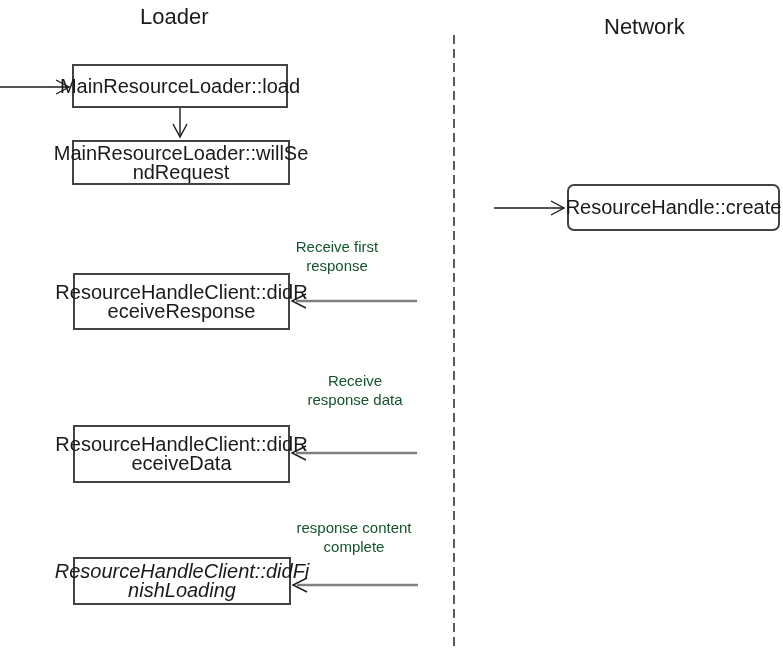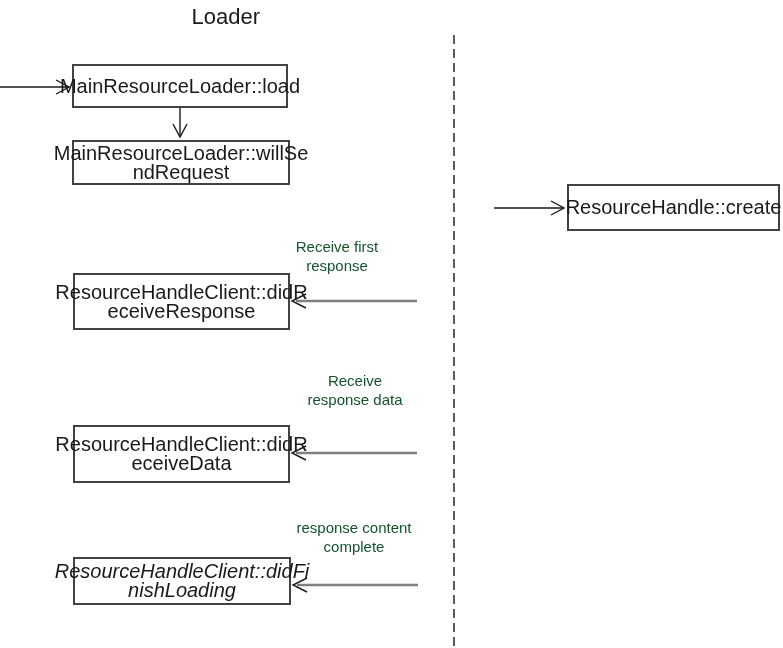--- a/index.html
+++ b/index.html
@@ -10,21 +10,21 @@
   }
   #canvas {
     position: relative;
     width: 783px;
     height: 648px;
     background: #ffffff;
     overflow: hidden;
   }
   .col-title {
     position: absolute;
-    text-align: right;
+    text-align: left;
     font-size: 22px;
     color: #1a1a1a;
     white-space: nowrap;
   }
   .node {
     position: absolute;
     box-sizing: border-box;
     border: 2px solid #424242;
     background: #ffffff;
     display: flex;
@@ -53,20 +53,21 @@
     top: 0;
     pointer-events: none;
   }
 </style>
 </head>
 <body>
 
 <div id="canvas">
 
   <div class="col-title" style="left:140px; top:4px; width:120px;">Loader</div>
+  <div class="col-title" style="left:604px; top:14px; width:120px;">Network</div>
 
   <svg id="arrow-layer" width="783" height="648" viewBox="0 0 783 648">
 
     <line x1="454" y1="35" x2="454" y2="646" stroke="#5a5a5a" stroke-width="2" stroke-dasharray="9 5"></line>
 
     <g stroke="#1a1a1a" stroke-width="1.4" fill="none">
       <line x1="0" y1="87" x2="69" y2="87"></line>
       <polyline points="56,80 69,87 56,94"></polyline>
     </g>
 
@@ -113,21 +114,21 @@
   <div class="node" style="left:73px; top:425px; width:217px; height:58px;">
     <span>ResourceHandleClient::didR
 eceiveData</span>
   </div>
 
   <div class="node" style="left:73px; top:557px; width:218px; height:48px;font-style:italic;">
     <span>ResourceHandleClient::didFi
 nishLoading</span>
   </div>
 
-  <div class="node" style="left:567px; top:184px; width:213px; height:47px;">
+  <div class="node" style="left:567px; top:184px; width:213px; height:47px;border-radius:7px;">
     <span>ResourceHandle::create</span>
   </div>
 
   <div class="annotation" style="left:267px; top:237px; width:140px;">Receive first
 response</div>
 
   <div class="annotation" style="left:285px; top:371px; width:140px;">Receive
 response data</div>
 
   <div class="annotation" style="left:274px; top:518px; width:160px;">response content

